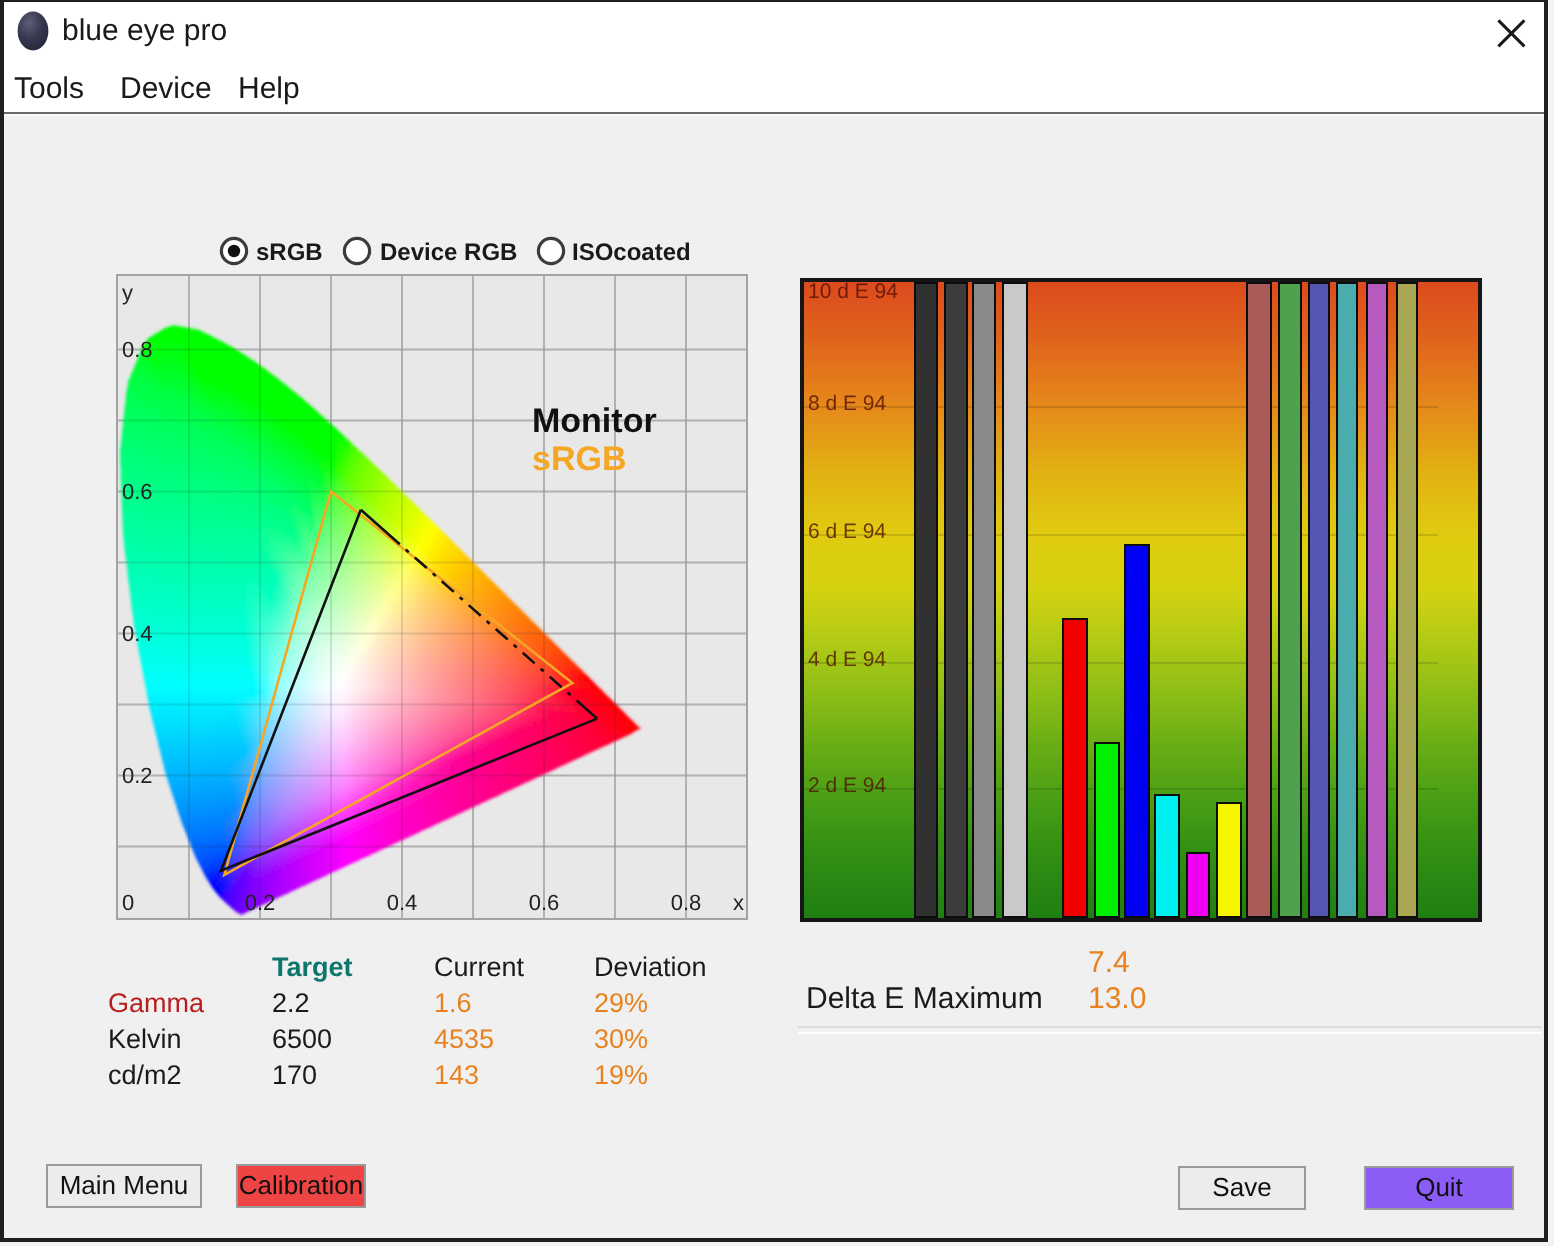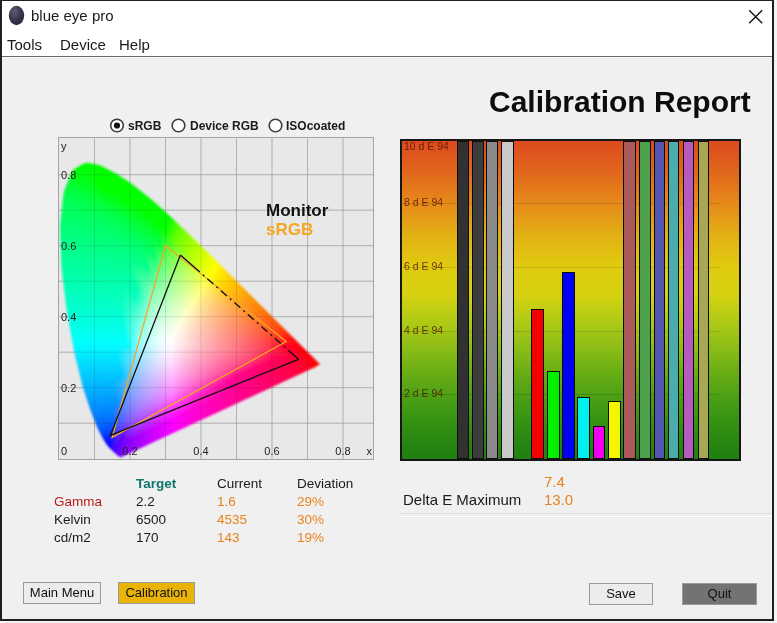--- a/index.html
+++ b/index.html
@@ -2817,26 +2817,25 @@
     <div style="position:absolute;left:297px;top:511px;font-size:13.5px;font-weight:normal;color:#e8821e;white-space:nowrap;line-height:18px">30%</div>
     <div style="position:absolute;left:54px;top:529px;font-size:13.5px;font-weight:normal;color:#1a1a1a;white-space:nowrap;line-height:18px">cd/m2</div>
     <div style="position:absolute;left:136px;top:529px;font-size:13.5px;font-weight:normal;color:#1a1a1a;white-space:nowrap;line-height:18px">170</div>
     <div style="position:absolute;left:217px;top:529px;font-size:13.5px;font-weight:normal;color:#e8821e;white-space:nowrap;line-height:18px">143</div>
     <div style="position:absolute;left:297px;top:529px;font-size:13.5px;font-weight:normal;color:#e8821e;white-space:nowrap;line-height:18px">19%</div>
     <div style="position:absolute;left:544px;top:473px;font-size:15px;font-weight:normal;color:#e8821e;white-space:nowrap;line-height:18px">7.4</div>
     <div style="position:absolute;left:403px;top:491px;font-size:15px;font-weight:normal;color:#1a1a1a;white-space:nowrap;line-height:18px">Delta E Maximum</div>
     <div style="position:absolute;left:544px;top:491px;font-size:15px;font-weight:normal;color:#e8821e;white-space:nowrap;line-height:18px">13.0</div>
     <div style="position:absolute;left:399px;top:513px;width:372px;height:2px;border-top:1px solid #dcdcdc;border-bottom:1px solid #fff"></div>
     <div style="position:absolute;left:23px;top:582px;width:78px;height:22px;background:#ececec;border:1px solid #9a9a9a;box-sizing:border-box;text-align:center;line-height:20px;font-size:13px;color:#111">Main Menu</div>
-    <div style="position:absolute;left:118px;top:582px;width:77px;height:22px;background:#eab308;border:1px solid #9a9a9a;box-sizing:border-box;text-align:center;line-height:20px;font-size:13px;color:#111">Calibration</div>
+    <div style="position:absolute;left:118px;top:582px;width:65px;height:22px;background:#ef4444;border:1px solid #9a9a9a;box-sizing:border-box;text-align:center;line-height:20px;font-size:13px;color:#111">Calibration</div>
     <div style="position:absolute;left:589px;top:583px;width:64px;height:22px;background:#ececec;border:1px solid #9a9a9a;box-sizing:border-box;text-align:center;line-height:20px;font-size:13px;color:#111">Save</div>
-    <div style="position:absolute;left:682px;top:583px;width:75px;height:22px;background:#737373;border:1px solid #9a9a9a;box-sizing:border-box;text-align:center;line-height:20px;font-size:13px;color:#111">Quit</div>
+    <div style="position:absolute;left:682px;top:583px;width:75px;height:22px;background:#8b5cf6;border:1px solid #9a9a9a;box-sizing:border-box;text-align:center;line-height:20px;font-size:13px;color:#111">Quit</div>
     <svg style="position:absolute;left:105px;top:114px" width="250" height="24" viewBox="0 0 250 24">
 <circle cx="12" cy="11.5" r="6.3" fill="#fff" stroke="#3c3c3c" stroke-width="1.6"></circle>
 <circle cx="12" cy="11.5" r="3.1" fill="#111"></circle>
 <circle cx="73.5" cy="11.5" r="6.3" fill="#fff" stroke="#3c3c3c" stroke-width="1.6"></circle>
 <circle cx="170.5" cy="11.5" r="6.3" fill="#fff" stroke="#3c3c3c" stroke-width="1.6"></circle>
 </svg>
     <div style="position:absolute;left:128px;top:117px;font-size:12px;font-weight:bold;color:#1a1a1a;white-space:nowrap;line-height:18px">sRGB</div>
     <div style="position:absolute;left:190px;top:117px;font-size:12px;font-weight:bold;color:#1a1a1a;white-space:nowrap;line-height:18px">Device RGB</div>
     <div style="position:absolute;left:286px;top:117px;font-size:12px;font-weight:bold;color:#1a1a1a;white-space:nowrap;line-height:18px">ISOcoated</div>
-    <div style="position:absolute;left:489px;top:85px;font-size:30px;font-weight:bold;color:#0d0d0d;white-space:nowrap">Calibration Report</div>
 </div>
 
 </body></html>

